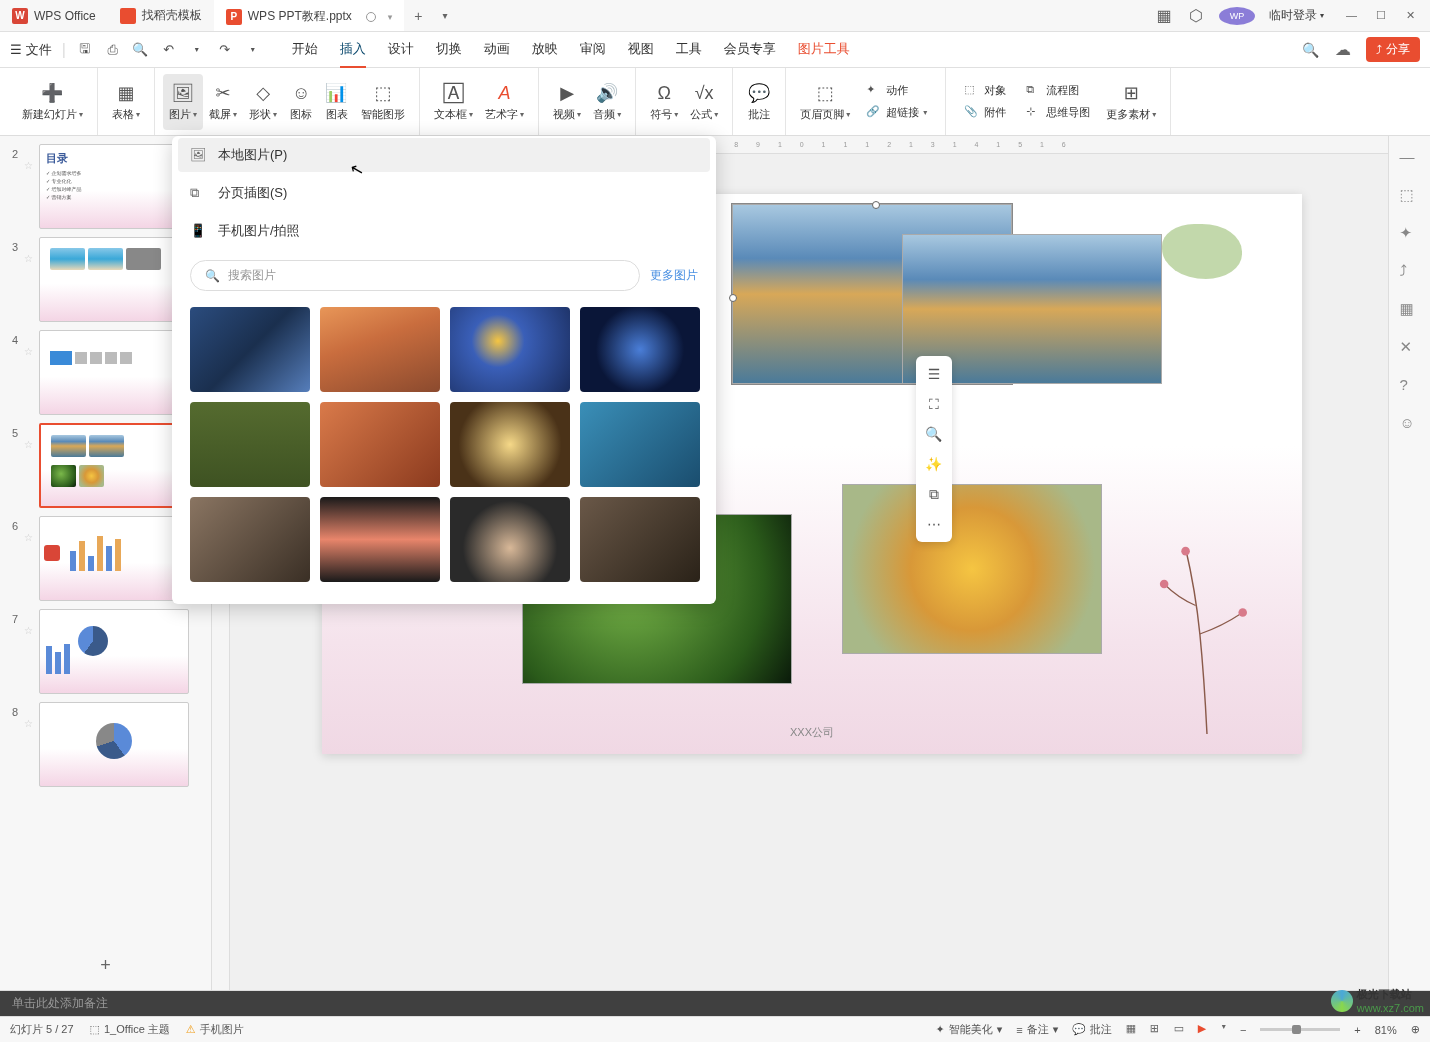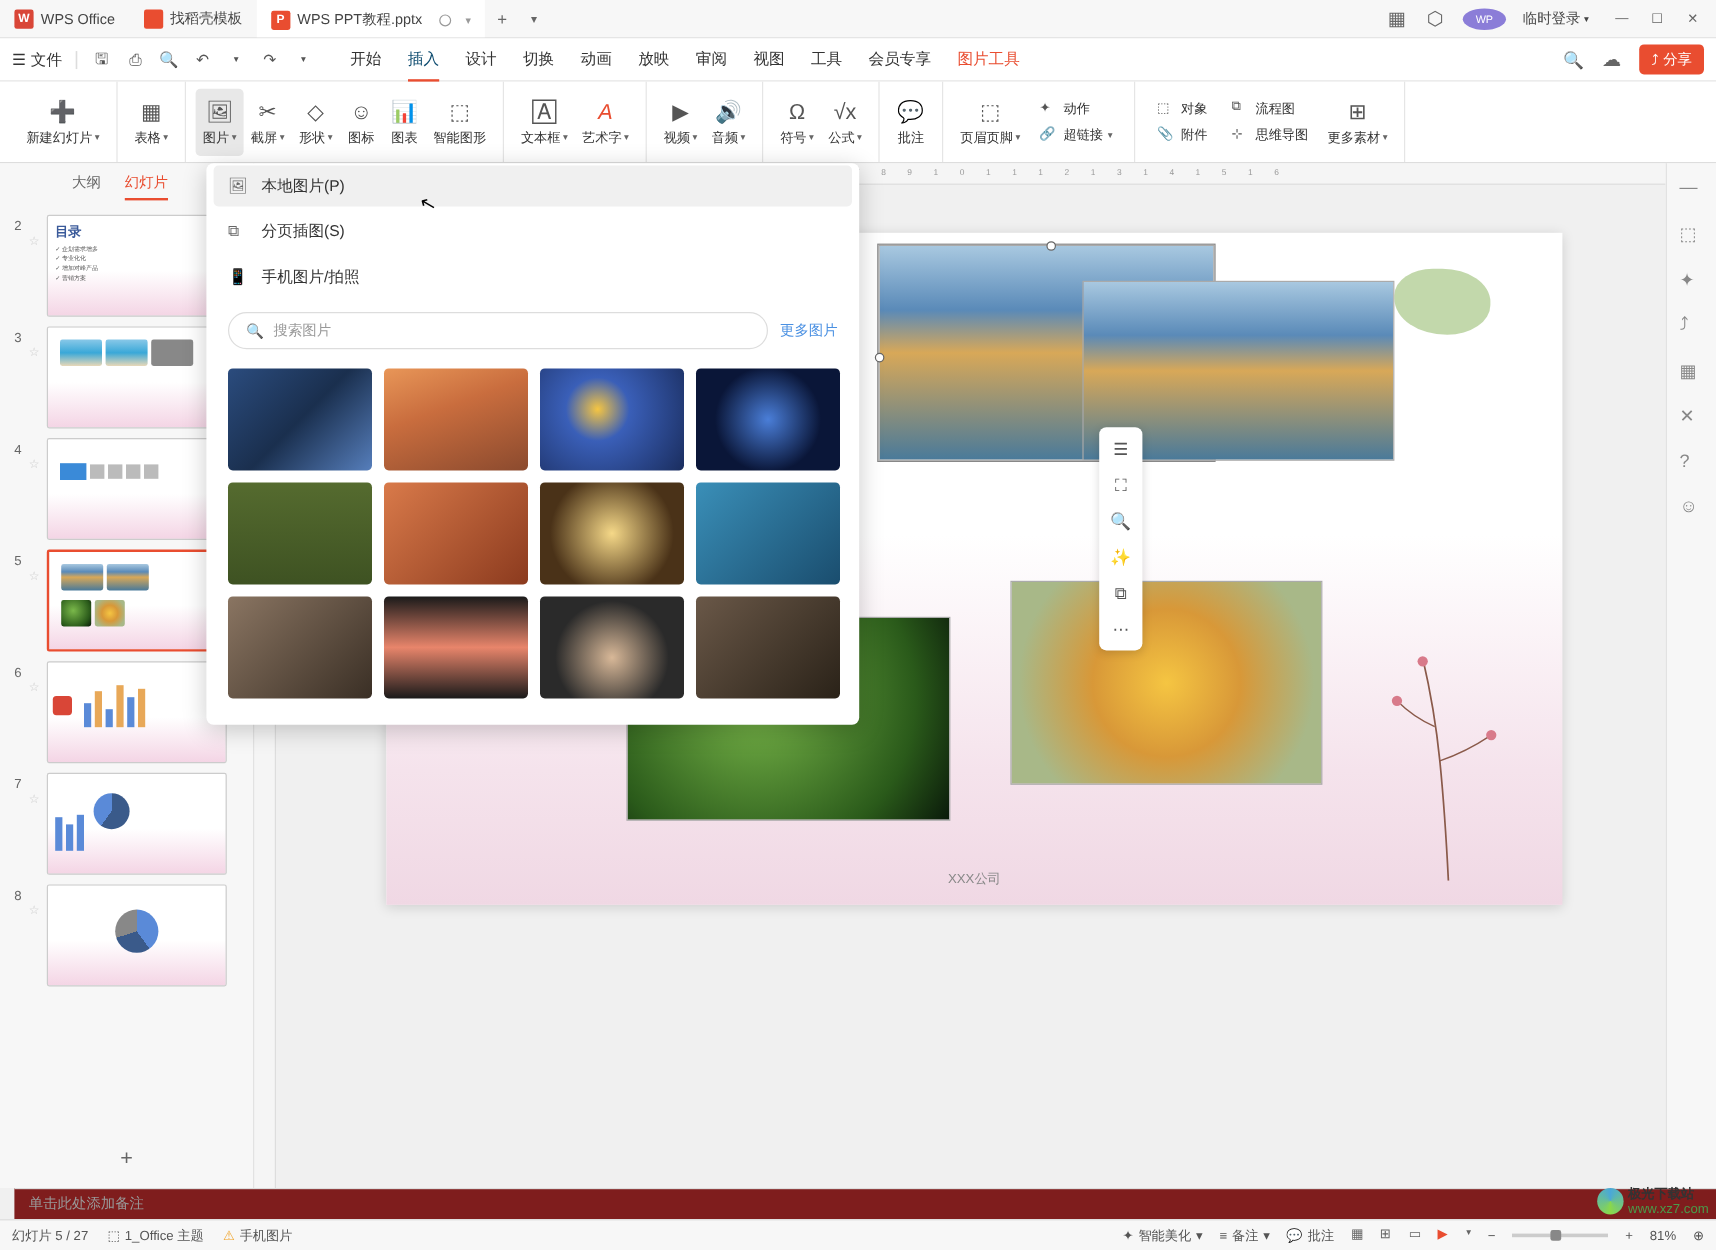--- a/index.html
+++ b/index.html
@@ -65,21 +65,21 @@
 .canvas-area { flex: 1; background: #f0f0f0; display: flex; flex-direction: column; overflow: hidden; position: relative; }
 .ruler-h { height: 18px; background: #f5f5f5; border-bottom: 1px solid #ddd; font-size: 7px; color: #999; display: flex; align-items: center; overflow: hidden; padding-left: 20px; letter-spacing: 8px; }
 .canvas-scroll { flex: 1; overflow: auto; display: flex; align-items: flex-start; justify-content: center; padding: 40px 20px; position: relative; }
 .ruler-v { position: absolute; left: 0; top: 18px; bottom: 0; width: 18px; background: #f5f5f5; border-right: 1px solid #ddd; }
 .slide-canvas { width: 980px; height: 560px; background: linear-gradient(180deg, #ffffff 0%, #ffffff 45%, #f5e3ec 80%, #f0d8e4 100%); box-shadow: 0 2px 10px rgba(0,0,0,0.15); position: relative; margin-left: 24px; }
 .canvas-img { position: absolute; border: 1px solid #aaa; }
 .canvas-img.sel { outline: 1px solid #888; }
 .sel-handle { position: absolute; width: 8px; height: 8px; background: #fff; border: 1px solid #666; border-radius: 50%; }
 .float-toolbar { position: absolute; right: 436px; top: 220px; background: #fff; border-radius: 6px; box-shadow: 0 2px 8px rgba(0,0,0,0.15); display: flex; flex-direction: column; padding: 4px; gap: 2px; z-index: 50; }
 .float-btn { width: 28px; height: 28px; display: flex; align-items: center; justify-content: center; color: #555; cursor: pointer; border-radius: 4px; font-size: 14px; }
-.notes-bar { height: 26px; background: #7f1d1d; border-top: 1px solid #ddd; display: flex; align-items: center; padding: 0 12px; font-size: 12px; color: #999; margin-left: 12px; }
+.notes-bar { height: 26px; background: #404040; border-top: 1px solid #ddd; display: flex; align-items: center; padding: 0 12px; font-size: 12px; color: #999; }
 
 
 .right-sidebar { width: 42px; background: #f7f7f7; border-left: 1px solid #ddd; display: flex; flex-direction: column; align-items: center; padding-top: 12px; gap: 18px; }
 .rs-icon { width: 20px; height: 20px; color: #888; cursor: pointer; font-size: 15px; }
 
 
 .statusbar { height: 26px; background: #f7f7f7; border-top: 1px solid #ddd; display: flex; align-items: center; padding: 0 10px; font-size: 11px; color: #555; }
 .status-left { display: flex; gap: 16px; align-items: center; }
 .status-item { display: flex; align-items: center; gap: 4px; }
 .warn-ico { color: #f0a020; }
@@ -356,24 +356,20 @@
           <span>更多素材</span> 
           <span class="dd">▾</span>
         </span>
     </div>
   </div>
 </div>
 
 <div class="main">
 
   <div class="slide-panel">
-    <div class="panel-tabs">
-      <span class="panel-tab">大纲</span>
-      <span class="panel-tab active">幻灯片</span>
-    </div>
     <div class="slides-list">
       <div class="slide-item">
         <span class="slide-num">2</span>
         <span class="slide-star">☆</span>
         <div class="slide-thumb">
           <div class="th-title">目录</div>
           <div class="th-list">✓ <span>企划需求增多</span><br>✓ <span>专业化化</span><br>✓ <span>增加对峰产品</span><br>✓ <span>营销方案</span></div>
         </div>
       </div>
       <div class="slide-item">

